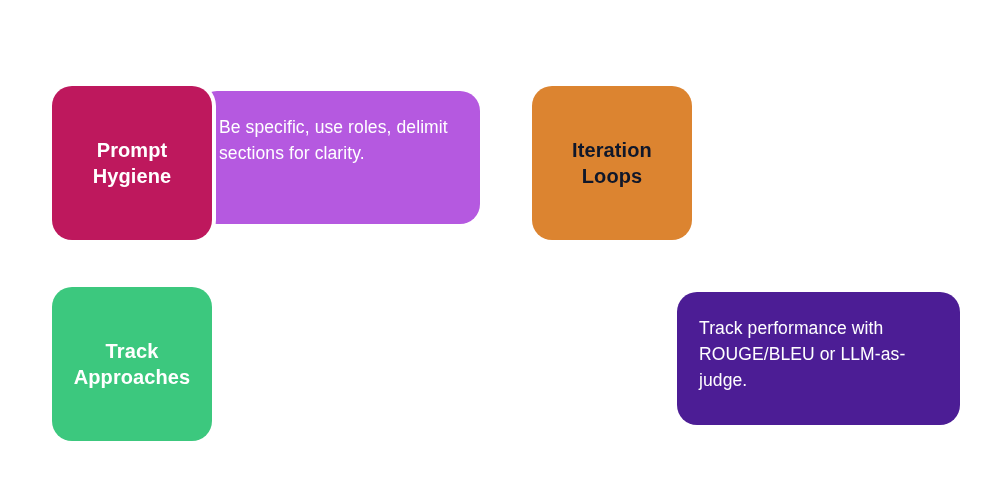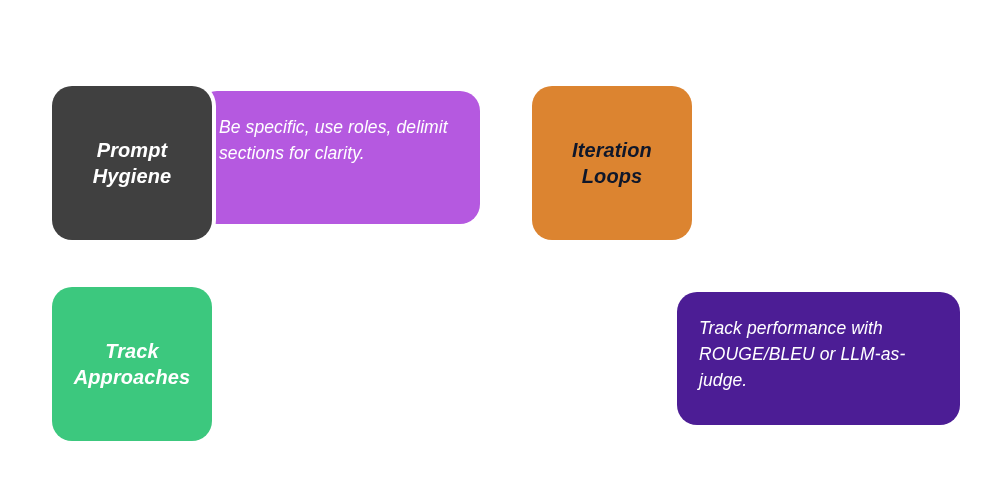--- a/index.html
+++ b/index.html
@@ -16,21 +16,20 @@
 
   .board {
     position: relative;
     width: 1008px;
     height: 493px;
   }
 
   
   .card {
     position: absolute;
-    font-style: italic;
   }
 
   
   .card-body {
     position: absolute;
     top: 5px;
     left: 145px;
     height: 133px;
     border-radius: 20px;
     box-sizing: border-box;
@@ -74,21 +73,21 @@
 </style>
 </head>
 <body style="background: rgb(255, 255, 255);">
 
 <div class="board">
 
   <div class="card" style="left:52px; top:86px; width:428px; height:154px;">
     <div class="card-body" style="width: 283px; background-color: rgb(181, 89, 224);">
       <div class="card-body-text" style="color: rgb(255, 255, 255);">Be specific, use roles, delimit sections for clarity.</div>
     </div>
-    <div class="card-label" style="background-color: #404040; justify-content: flex-end;">
+    <div class="card-label" style="background-color: #be185d; justify-content: flex-end;">
       <div class="card-label-text" style="color: rgb(255, 255, 255);">Prompt Hygiene</div>
     </div>
   </div>
 
   <div class="card" style="left:532px; top:86px; width:428px; height:154px;">
     <div class="card-label" style="background-color: rgb(220, 132, 48);">
       <div class="card-label-text" style="color: #0f172a;">Iteration Loops</div>
     </div>
   </div>
 

